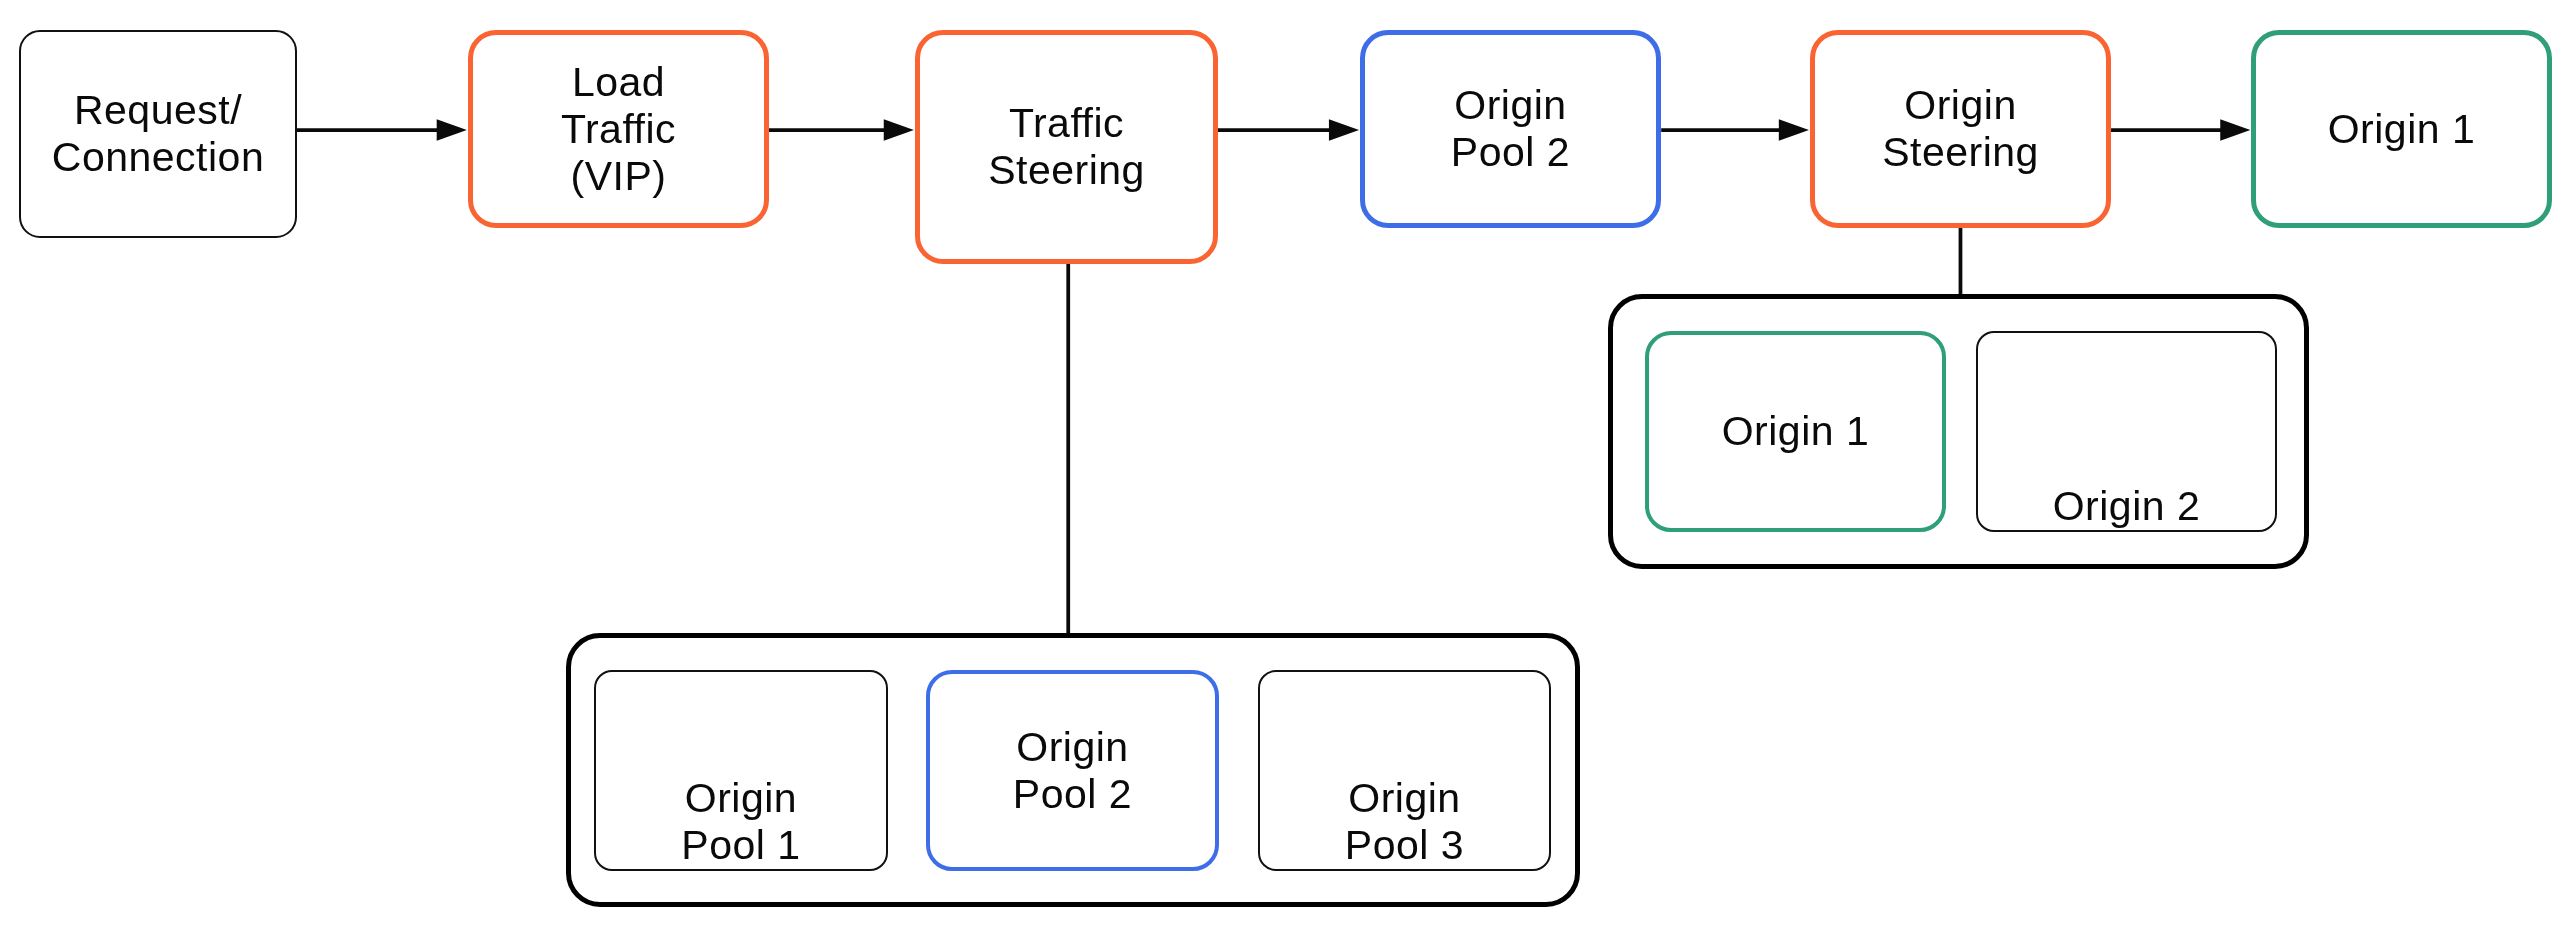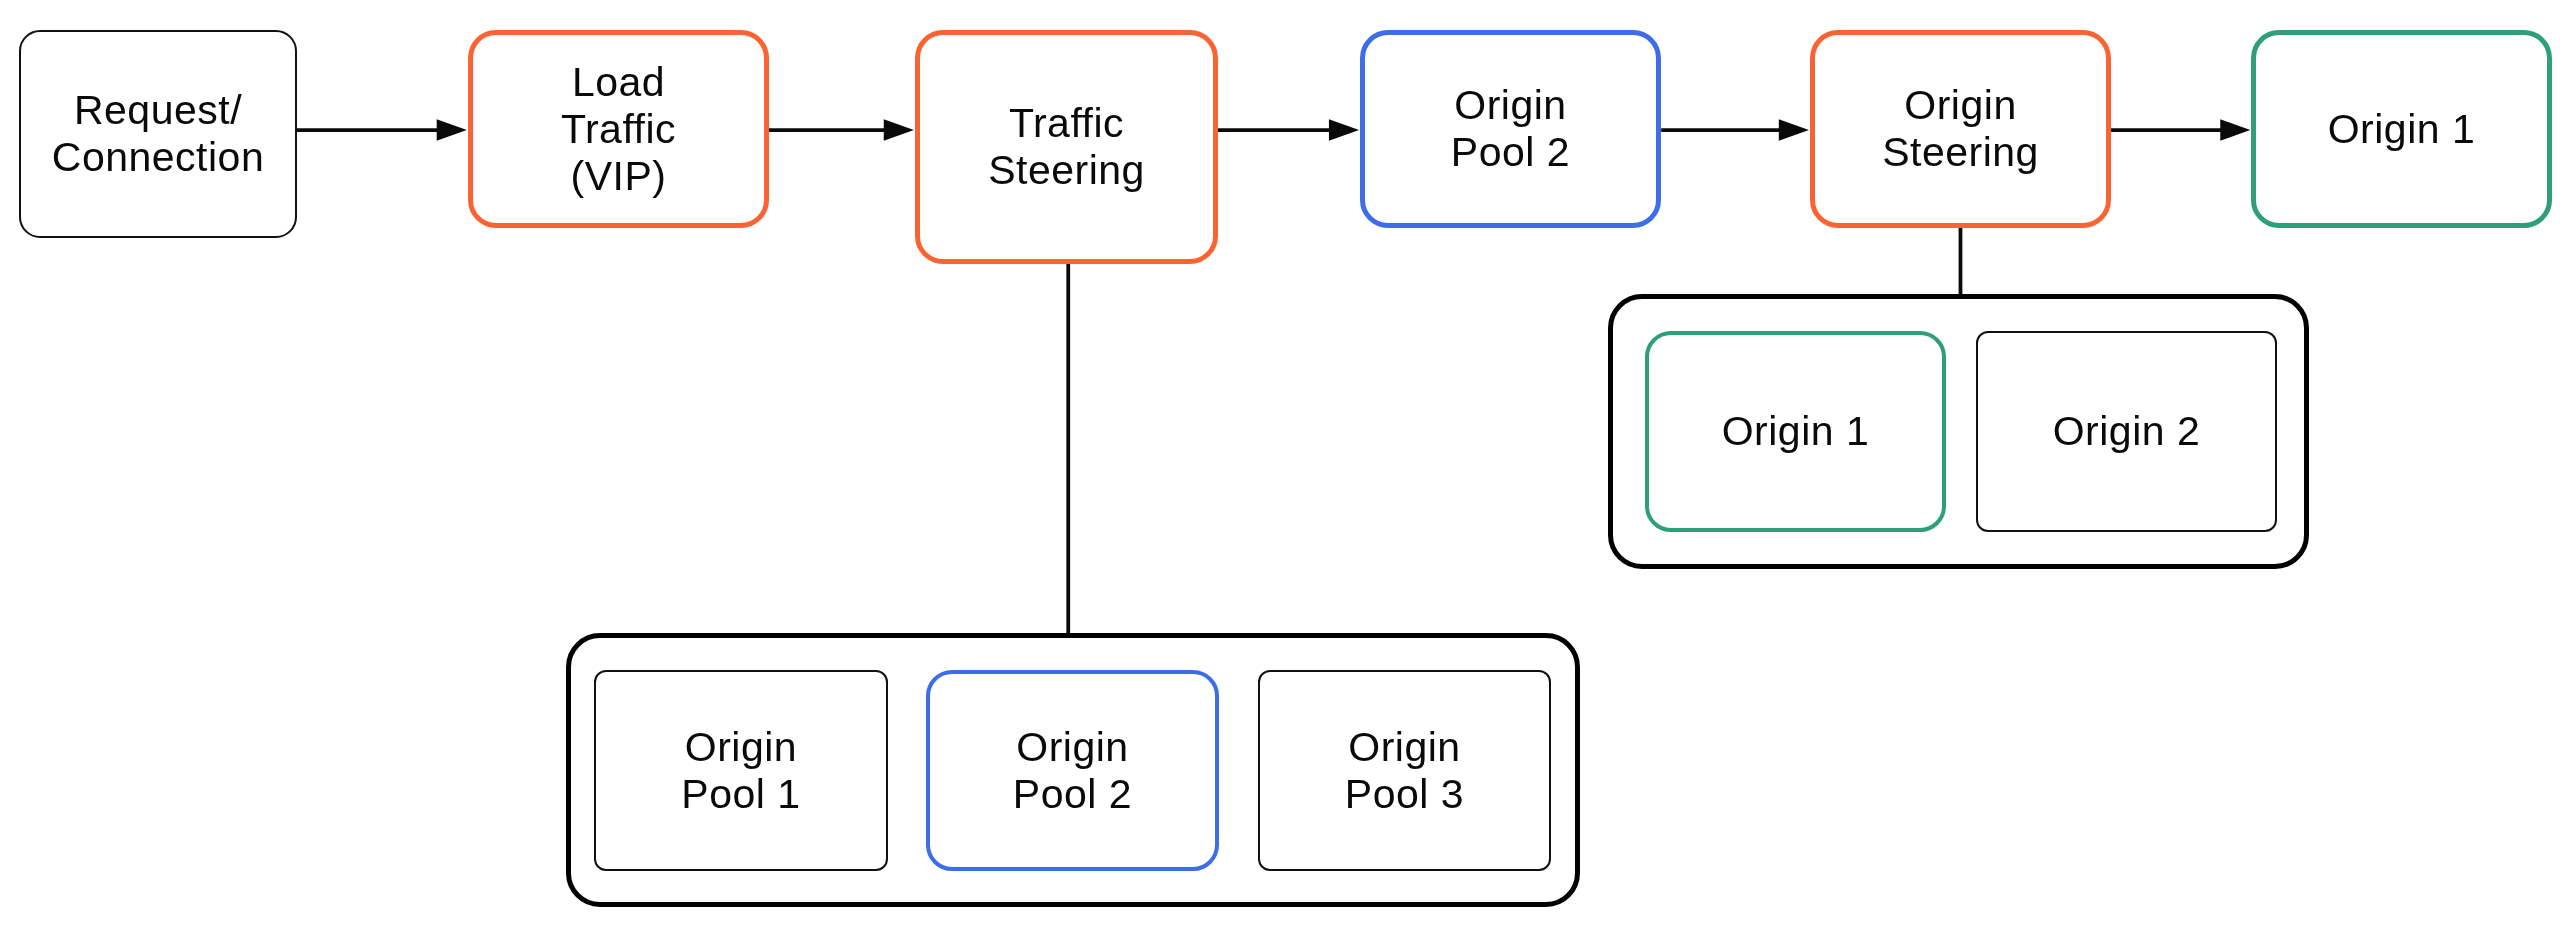--- a/index.html
+++ b/index.html
@@ -26,21 +26,21 @@
     text-align: center;
     border-radius: 28px;
   }
   .node .label {
     white-space: pre-line;
     font-size: 41px;
     line-height: 47px;
     letter-spacing: 0.5px;
   }
   .border-black-thin  { border: 2.8px solid #111111; }
-  .border-black-inner { border: 2.8px solid #111111; border-radius: 12px; }
+  .border-black-inner { border: 2.8px solid #111111; border-radius: 18px; align-items: flex-end; }
   .border-orange { border: 5.6px solid #fa6433; }
   .border-blue   { border: 5.6px solid #3d6de7; }
   .border-green  { border: 5.6px solid #2f9e7a; }
   .border-blue-inner  { border: 4.7px solid #3d6de7; border-radius: 26px; }
   .border-green-inner { border: 4.7px solid #2f9e7a; border-radius: 26px; }
   .group {
     position: absolute;
     box-sizing: border-box;
     background: #ffffff;
     border: 5.6px solid #000000;

